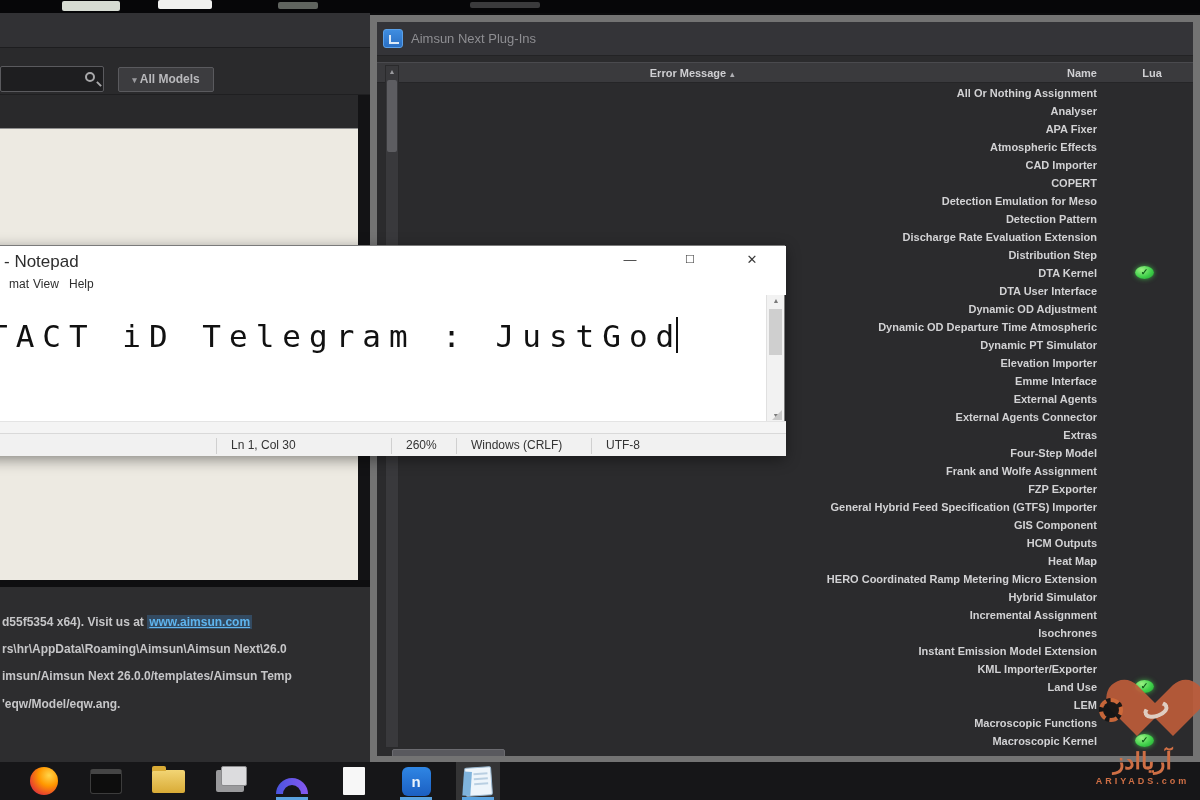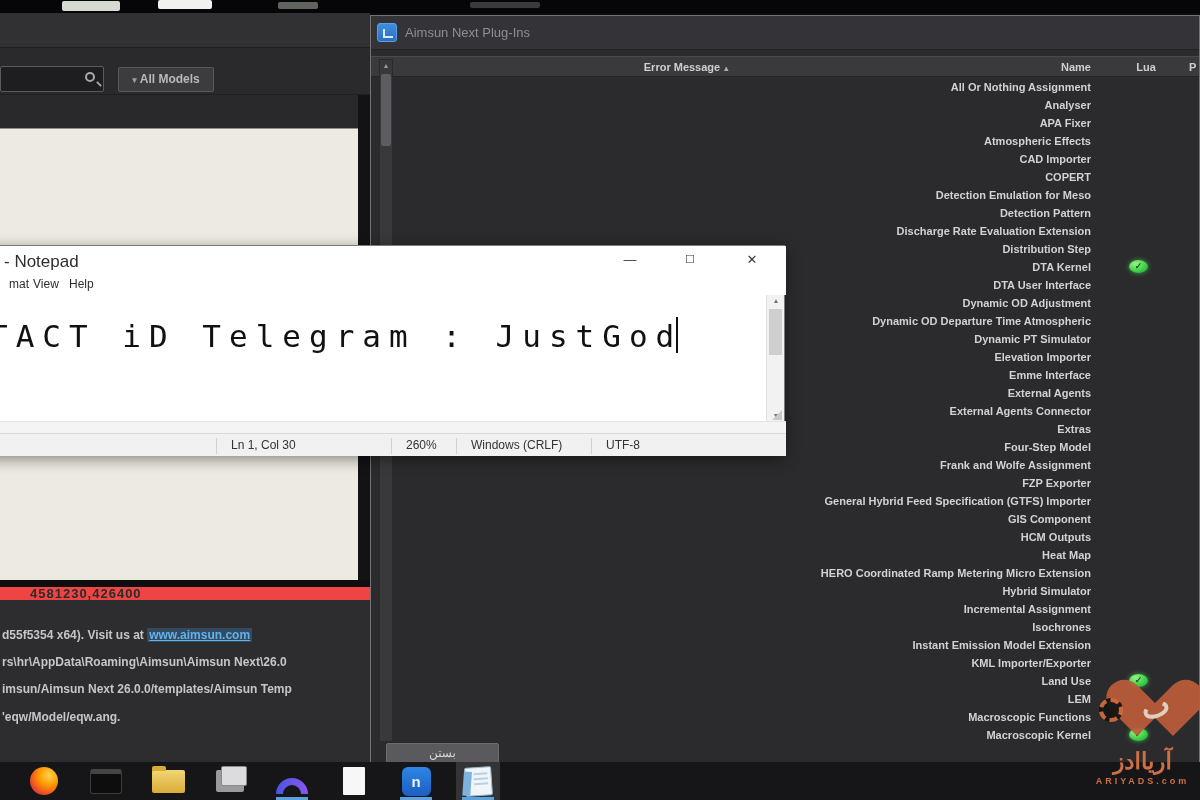--- a/index.html
+++ b/index.html
@@ -5,39 +5,39 @@
   * { margin:0; padding:0; box-sizing:border-box; }
   html,body { width:1200px; height:800px; overflow:hidden; background:#0b0b0d;
               font-family:"Liberation Sans", sans-serif; }
   .abs { position:absolute; }
 
   
   #top-strip { left:0; top:0; width:1200px; height:13px; background:#060608; z-index:1; }
   .strip-blob { position:absolute; border-radius:2px; }
 
   
-  #left-window { left:0; top:13px; width:370px; height:749px; background:#ef4444; z-index:2; }
+  #left-window { left:0; top:13px; width:370px; height:749px; background:#a21caf; z-index:2; }
   .lw-toolbar { position:absolute; left:0; top:0; width:370px; height:35px; background:#313134; border-bottom:1px solid #1d1d1f; }
   .lw-searchrow { position:absolute; left:0; top:35px; width:370px; height:47px; background:#2a2a2c; border-bottom:1px solid #1f1f21; }
   .search-box { position:absolute; left:0; top:18px; width:104px; height:26px; background:#1e1e20; border:1px solid #5a5a5e; border-radius:2px; }
   .mag { position:absolute; right:8px; top:5px; width:10px; height:10px; border:2px solid #a8a8aa; border-radius:50%; }
   .mag::after { content:""; position:absolute; left:9px; top:9px; width:6px; height:2px; background:#a8a8aa; transform:rotate(45deg); }
   .models-btn { position:absolute; left:118px; top:19px; width:96px; height:25px; background:#3c3c3f; border:1px solid #5a5a5e; border-radius:2px; color:#b9b9bc; font-size:12px; font-weight:bold; line-height:23px; text-align:center; }
   .models-caret { color:#9a9a9e; font-size:9px; margin-right:3px; }
   .lw-midband { position:absolute; left:0; top:82px; width:370px; height:33px; background:#29292b; }
   .lw-canvas { position:absolute; left:0; top:115px; width:358px; height:452px; background:#edeae2; border-top:1px solid #8f8f8f; }
   .lw-canvas-border { position:absolute; left:358px; top:82px; width:12px; height:485px; background:#131315; }
   .canvas-coords { position:absolute; left:30px; top:437px; width:150px; color:#2c2c2c; font-size:13px; font-weight:bold; letter-spacing:1px;margin-top:20px; }
   .lw-sep { position:absolute; left:0; top:567px; width:370px; height:7px; background:#0e0e10; }
-  .lw-log { position:absolute; left:0; top:574px; width:370px; height:175px; background:#2d2d2f; overflow:hidden;margin-top:13px; }
+  .lw-log { position:absolute; left:0; top:574px; width:370px; height:175px; background:#2d2d2f; overflow:hidden; }
   .log-line { position:absolute; left:2px; width:500px; white-space:nowrap; color:#c6c6c8; font-size:12px; font-weight:bold; }
   .log-link { color:#5fb4ee; text-decoration:underline; background:rgba(70,150,230,0.28); padding:0 2px; }
 
   
-  #plugins-window { left:370px; top:15px; width:830px; height:748px; background:#2b2b2d; border:1px solid #737373; z-index:10; overflow:hidden; }
+  #plugins-window { left:370px; top:15px; width:830px; height:748px; background:#2b2b2d; border:7px solid #737373; z-index:10; overflow:hidden; }
   .pw-titlebar { position:absolute; left:0; top:0; width:830px; height:34px; background:#343438; border-bottom:1px solid #232325; }
   .pw-icon { position:absolute; left:6px; top:7px; width:20px; height:19px; border-radius:3px; background:linear-gradient(#3f8de0,#2a6fc4); border:1px solid #5aa0e8; }
   .pw-icon::after { content:""; position:absolute; left:5px; top:5px; width:8px; height:7px; border-left:2px solid #dce9f7; border-bottom:2px solid #dce9f7; }
   .pw-title { position:absolute; left:34px; top:9px; color:#8e8e92; font-size:13px; }
   .pw-header { position:absolute; left:0; top:40px; width:830px; height:21px; background:#3a3a3d; border-top:1px solid #4a4a4e; border-bottom:1px solid #252527; color:#cfcfd2; font-size:11px; font-weight:bold; }
   .hdr-error { position:absolute; left:230px; top:4px; width:170px; text-align:center; }
   .hdr-sort { font-size:8px; color:#aeaeb2; margin-left:4px; }
   .hdr-name { position:absolute; left:620px; top:4px; width:100px; text-align:right; }
   .hdr-lua { position:absolute; left:755px; top:4px; width:40px; text-align:center; }
   .hdr-py { position:absolute; left:818px; top:4px; width:30px; }

